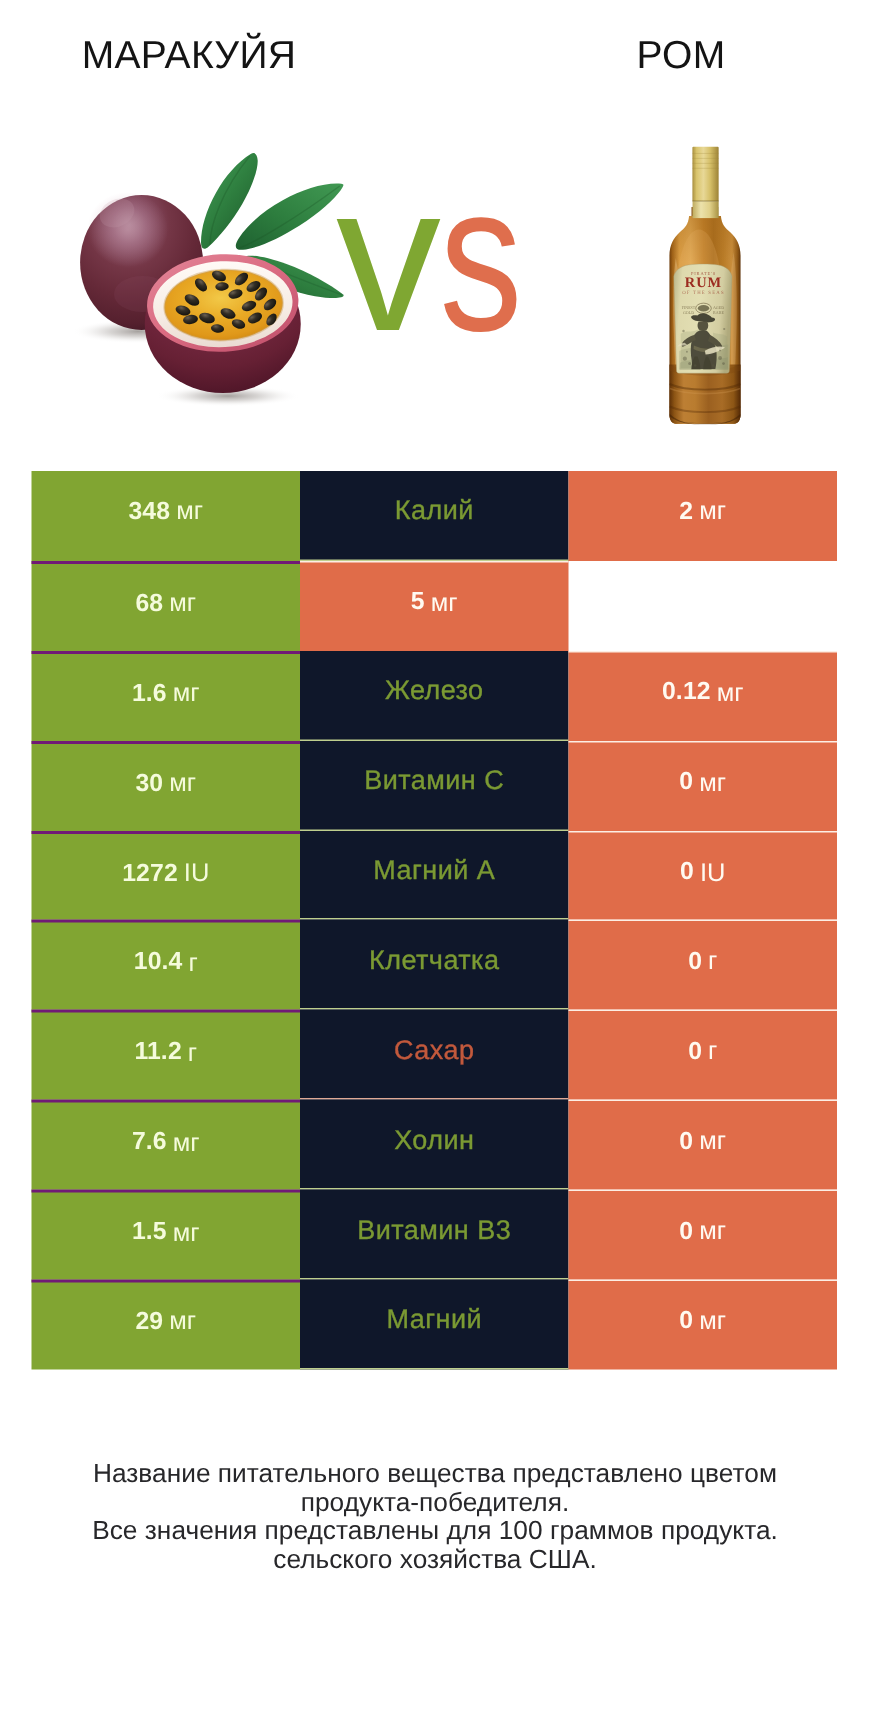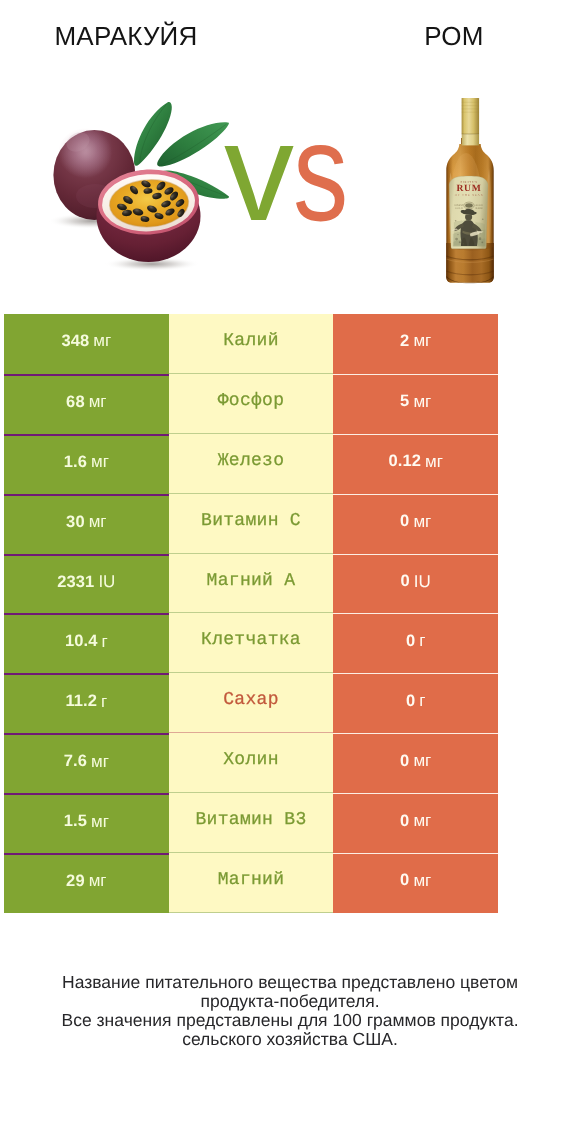--- a/index.html
+++ b/index.html
@@ -12,26 +12,26 @@
   .title.right{left:309px;width:290px;}
 
   .vs{position:absolute;left:-3px;top:102px;width:580px;text-align:center;font-size:140px;line-height:1;font-weight:400;}
   .vs span{display:inline-block;}
   .vs .v{color:#7fa732;}
   .vs .s{color:#df6e4d;transform:scaleX(0.79);transform-origin:left center;margin-left:-1px;margin-right:-13px;}
 
   .art{position:absolute;left:0;top:0;}
 
   
-  .tbl{position:absolute;left:4px;top:314px;width:494px;}
+  .tbl{position:absolute;left:21px;top:314px;width:537px;}
   .row{display:flex;height:59.9px;}
   .cell{width:179px;height:100%;display:flex;align-items:center;justify-content:center;box-sizing:border-box;padding-bottom:5px;}
   .lcell{background:#81a532;color:#f5fbdc;border-top:2px solid #701a75;}
   .rcell{background:#e06c49;color:#fffaf1;border-top:1px solid #fdeee4;}
-  .ncell{background:#fef9c3;color:#7b9a33;font-size:18px;letter-spacing:.3px;border-bottom:1px solid #bfcf8e;font-family:Liberation Mono, monospace;-webkit-text-stroke:0.25px #7b9a33;}
+  .ncell{background:#0f172a;color:#7b9a33;font-size:18px;letter-spacing:.3px;border-bottom:1px solid #bfcf8e;-webkit-text-stroke:0.25px #7b9a33;}
   .row:first-child .lcell,.row:first-child .rcell{border-top:0;}
   .ncell.neg{color:#c2593c;border-bottom-color:#dfa995;-webkit-text-stroke-color:#c2593c;}
 
   .val{font-size:16.5px;font-weight:bold;letter-spacing:0.1px;}
   .val.u{font-weight:normal;font-size:17px;letter-spacing:0;}
 
   
   .footer{position:absolute;left:0;top:973px;width:580px;text-align:center;font-size:17.5px;line-height:18.96px;color:#27272a;letter-spacing:0.02px;}
   .footer div{white-space:nowrap;}
 </style>
@@ -323,23 +323,20 @@
         <div class="cell rcell">
           <span class="val">2</span>
           <span class="val u" style="margin-left:4px">мг</span>
         </div>
       </div>
       <div class="row">
         <div class="cell lcell">
           <span class="val">68</span>
           <span class="val u" style="margin-left:4px">мг</span>
         </div>
-        <div class="cell ncell">
-          <span>Фосфор</span>
-        </div>
         <div class="cell rcell">
           <span class="val">5</span>
           <span class="val u" style="margin-left:4px">мг</span>
         </div>
       </div>
       <div class="row">
         <div class="cell lcell">
           <span class="val">1.6</span>
           <span class="val u" style="margin-left:4px">мг</span>
         </div>
@@ -359,21 +356,21 @@
         <div class="cell ncell">
           <span>Витамин C</span>
         </div>
         <div class="cell rcell">
           <span class="val">0</span>
           <span class="val u" style="margin-left:4px">мг</span>
         </div>
       </div>
       <div class="row">
         <div class="cell lcell">
-          <span class="val">2331</span>
+          <span class="val">1272</span>
           <span class="val u" style="margin-left:4px">IU</span>
         </div>
         <div class="cell ncell">
           <span>Магний A</span>
         </div>
         <div class="cell rcell">
           <span class="val">0</span>
           <span class="val u" style="margin-left:4px">IU</span>
         </div>
       </div>

